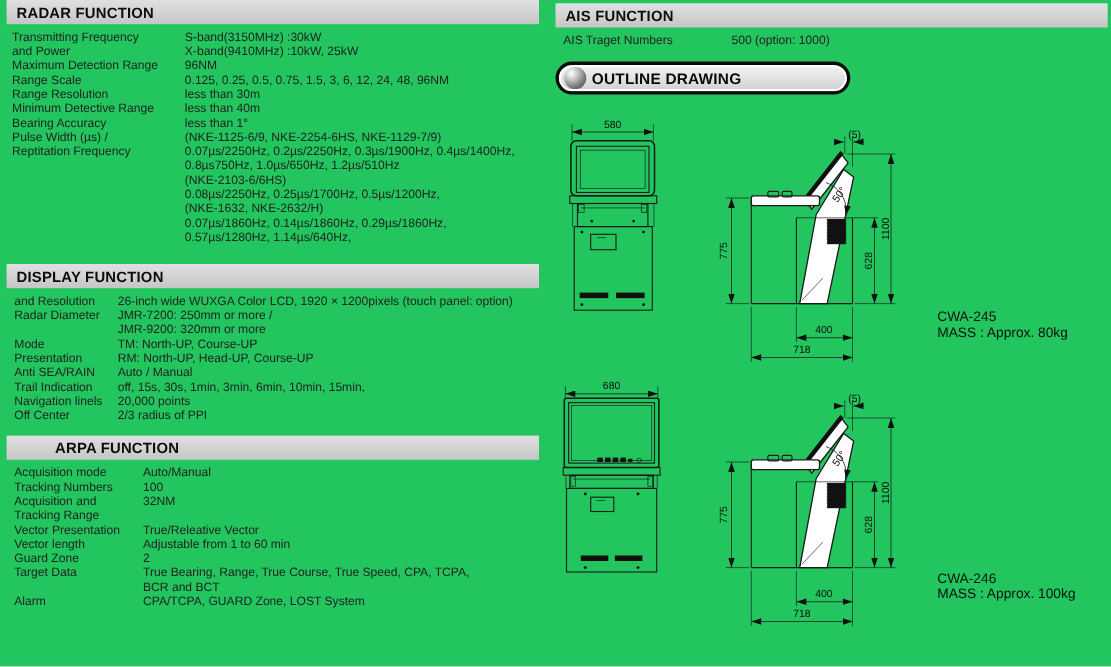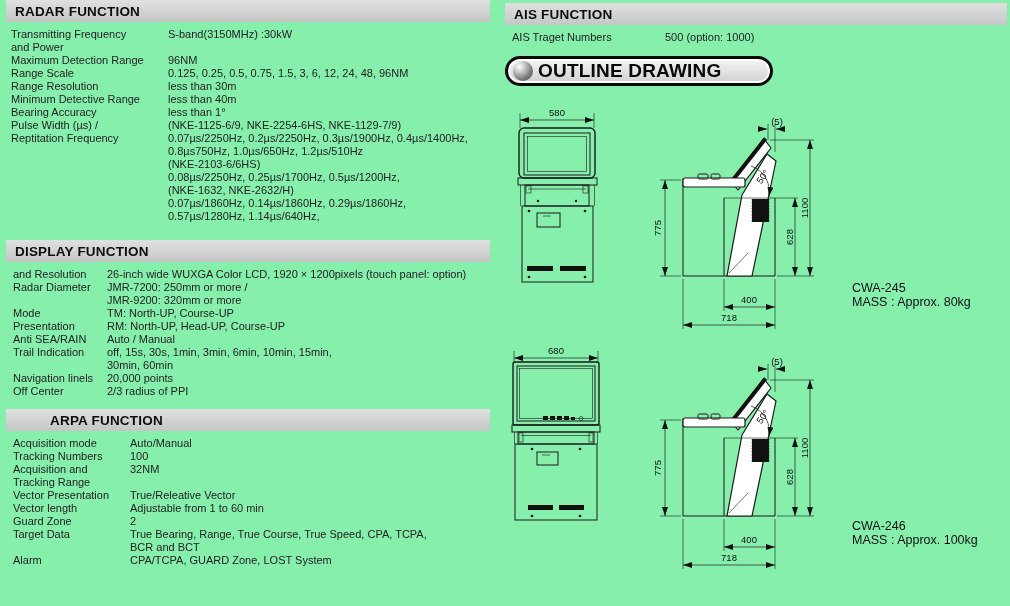--- a/index.html
+++ b/index.html
@@ -1,16 +1,16 @@
 <!DOCTYPE html>
 <html><head>
 <meta charset="utf-8">
 <style>
   html,body{margin:0;padding:0;background:#fff;}
-  .page{position:relative;width:1010px;height:606px;background:#86efac;overflow:hidden;
+  .page{position:relative;width:1010px;height:606px;background:#22c55e;overflow:hidden;
         font-family:"Liberation Sans","DejaVu Sans",sans-serif;color:#1a1a1a;}
   .col-left{position:absolute;left:6px;top:0;width:484px;}
   .col-right{position:absolute;left:505px;top:0;width:502px;height:520px;}
   .bar{height:22px;margin-top:3px;background:linear-gradient(#e0e0e0,#c6c6c6);
        display:flex;align-items:center;padding-left:9px;box-sizing:border-box;}
   .bar span{font-size:13.5px;font-weight:bold;letter-spacing:.2px;color:#0d0d0d;}
   .rows{margin-top:6px;font-size:11px;line-height:13px;color:#222;}
   .spec-row{display:flex;}
   .spec-label{flex:0 0 var(--lw);padding-left:var(--pl);box-sizing:border-box;}
   .spec-value{flex:1;white-space:pre;}
@@ -19,21 +19,21 @@
   .sec-arpa{--lw:124px;--pl:7px;}
   .sec-ais{--lw:160px;--pl:7px;}
   .m-radar{margin-top:0;}
   .m-display{margin-top:17px;}
   .m-arpa{margin-top:11px;padding-left:44px;}
   .pill{margin-top:12px;margin-left:0;width:252px;height:24px;border:3px solid #0a0a0a;border-radius:16px;
         background:linear-gradient(#f5f5f5,#d0d0d0);box-shadow:inset 0 0 0 2px #fff;
         display:flex;align-items:center;gap:5px;padding:0 5px;}
   .ball{width:20px;height:20px;border-radius:50%;flex:0 0 20px;
         background:radial-gradient(circle at 32% 28%,#ffffff 0%,#c9c9c9 28%,#7d7d7d 62%,#3c3c3c 100%);}
-  .pill-label{font-size:19px;font-weight:bold;letter-spacing:.2px;color:#0a0a0a;white-space:nowrap;}
+  .pill-label{font-size:14px;font-weight:bold;letter-spacing:.2px;color:#0a0a0a;white-space:nowrap;}
   .dwg{position:absolute;left:0;}
   .dwg1{top:100px;}
   .dwg2{top:340px;}
   .ln0{stroke:#1a1a1a;stroke-width:.6;fill:none;}
   .ln1{stroke:#1a1a1a;stroke-width:1;fill:none;}
   .ln2{stroke:#1a1a1a;stroke-width:1.4;fill:none;}
   .wfill{fill:#fff;stroke:#1a1a1a;stroke-width:1.2;stroke-linejoin:round;}
   .blk{fill:#111;stroke:none;}
   .dim{stroke:#1a1a1a;stroke-width:.7;fill:none;}
   .dimtxt{font:9.5px "Liberation Sans","DejaVu Sans",sans-serif;fill:#111;}
@@ -49,20 +49,21 @@
     <div class="bar m-radar">
       <span>RADAR FUNCTION</span>
     </div>
     <div class="rows sec-radar">
         <div class="spec-row">
           <span class="spec-label">Transmitting Frequency</span>
           <span class="spec-value">S-band(3150MHz) :30kW</span>
         </div>
         <div class="spec-row">
           <span class="spec-label">and Power</span>
+          <span class="spec-value">X-band(9410MHz) :10kW, 25kW</span>
         </div>
         <div class="spec-row">
           <span class="spec-label">Maximum Detection Range</span>
           <span class="spec-value">96NM</span>
         </div>
         <div class="spec-row">
           <span class="spec-label">Range Scale</span>
           <span class="spec-value">0.125, 0.25, 0.5, 0.75, 1.5, 3, 6, 12, 24, 48, 96NM</span>
         </div>
         <div class="spec-row">
@@ -138,21 +139,20 @@
         <div class="spec-row">
           <span class="spec-label">Anti SEA/RAIN</span>
           <span class="spec-value">Auto / Manual</span>
         </div>
         <div class="spec-row">
           <span class="spec-label">Trail Indication</span>
           <span class="spec-value">off, 15s, 30s, 1min, 3min, 6min, 10min, 15min,</span>
         </div>
         <div class="spec-row">
           <span class="spec-label"></span>
-          <span class="spec-value">30min, 60min</span>
         </div>
         <div class="spec-row">
           <span class="spec-label">Navigation linels</span>
           <span class="spec-value">20,000 points</span>
         </div>
         <div class="spec-row">
           <span class="spec-label">Off Center</span>
           <span class="spec-value">2/3 radius of PPI</span>
         </div>
       </div>

